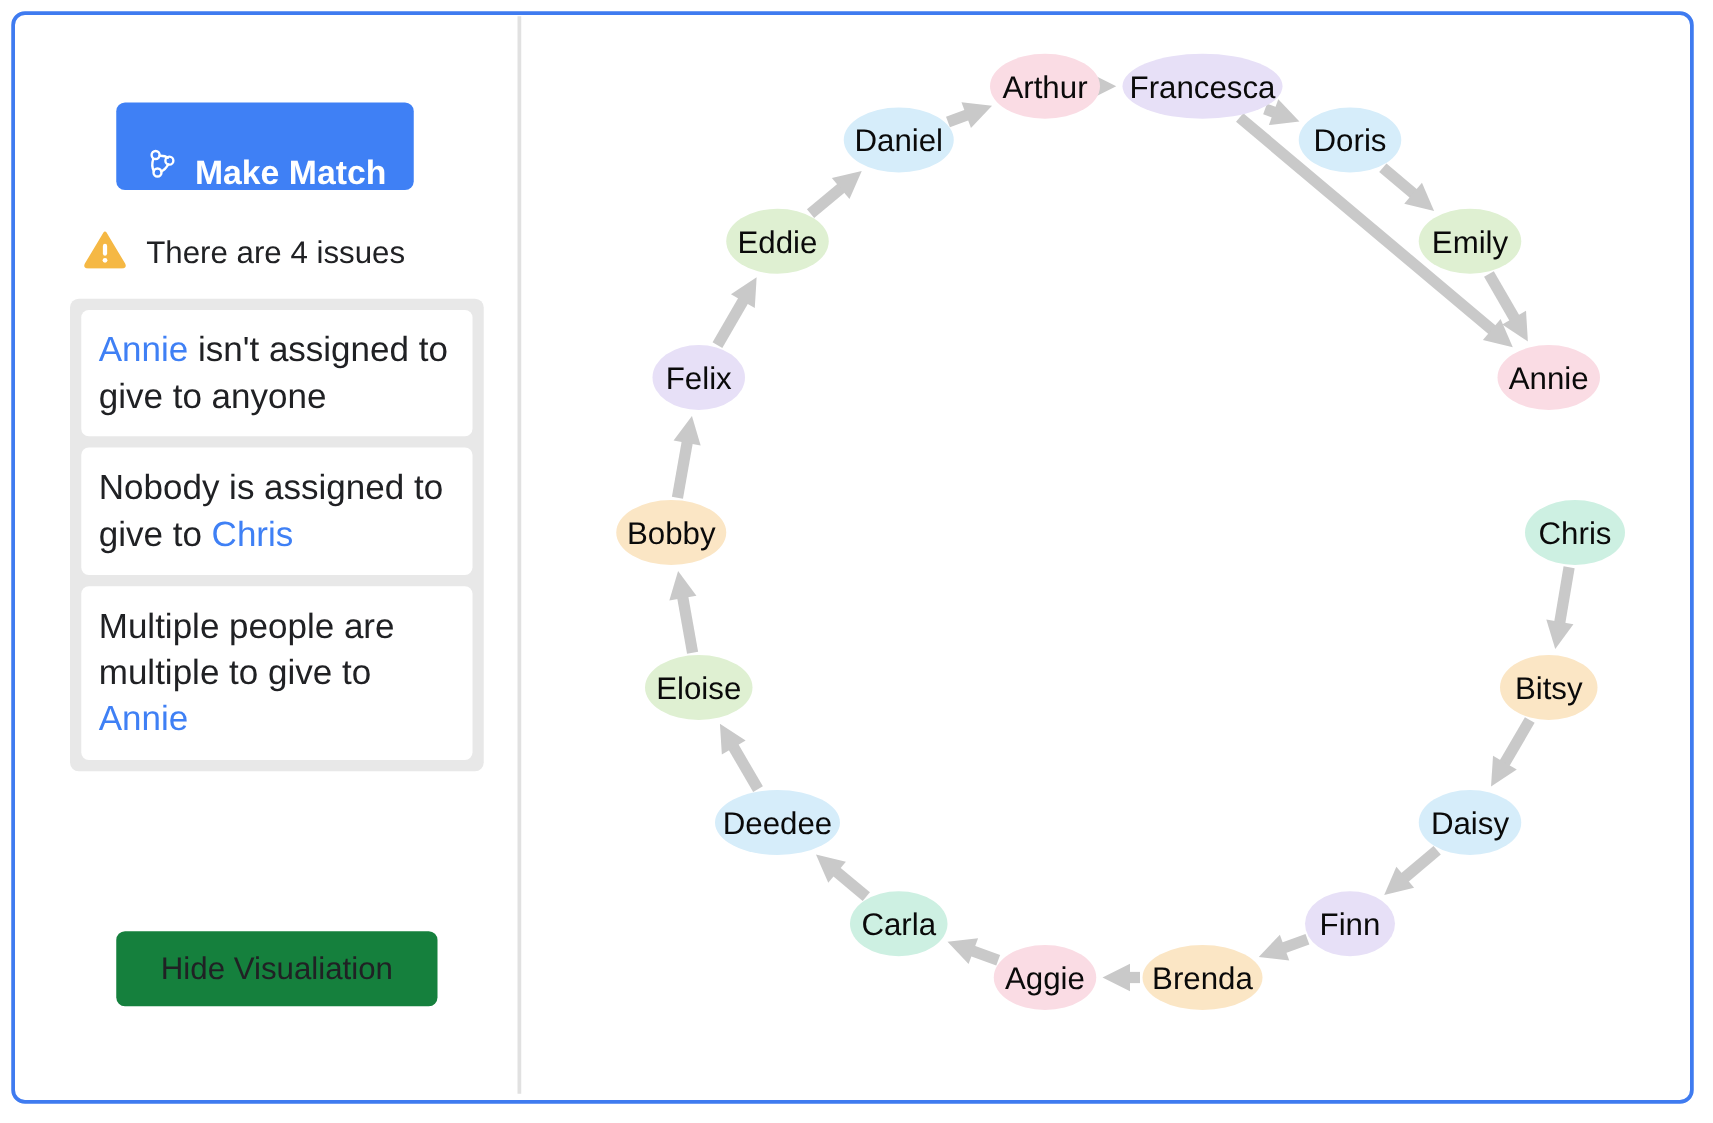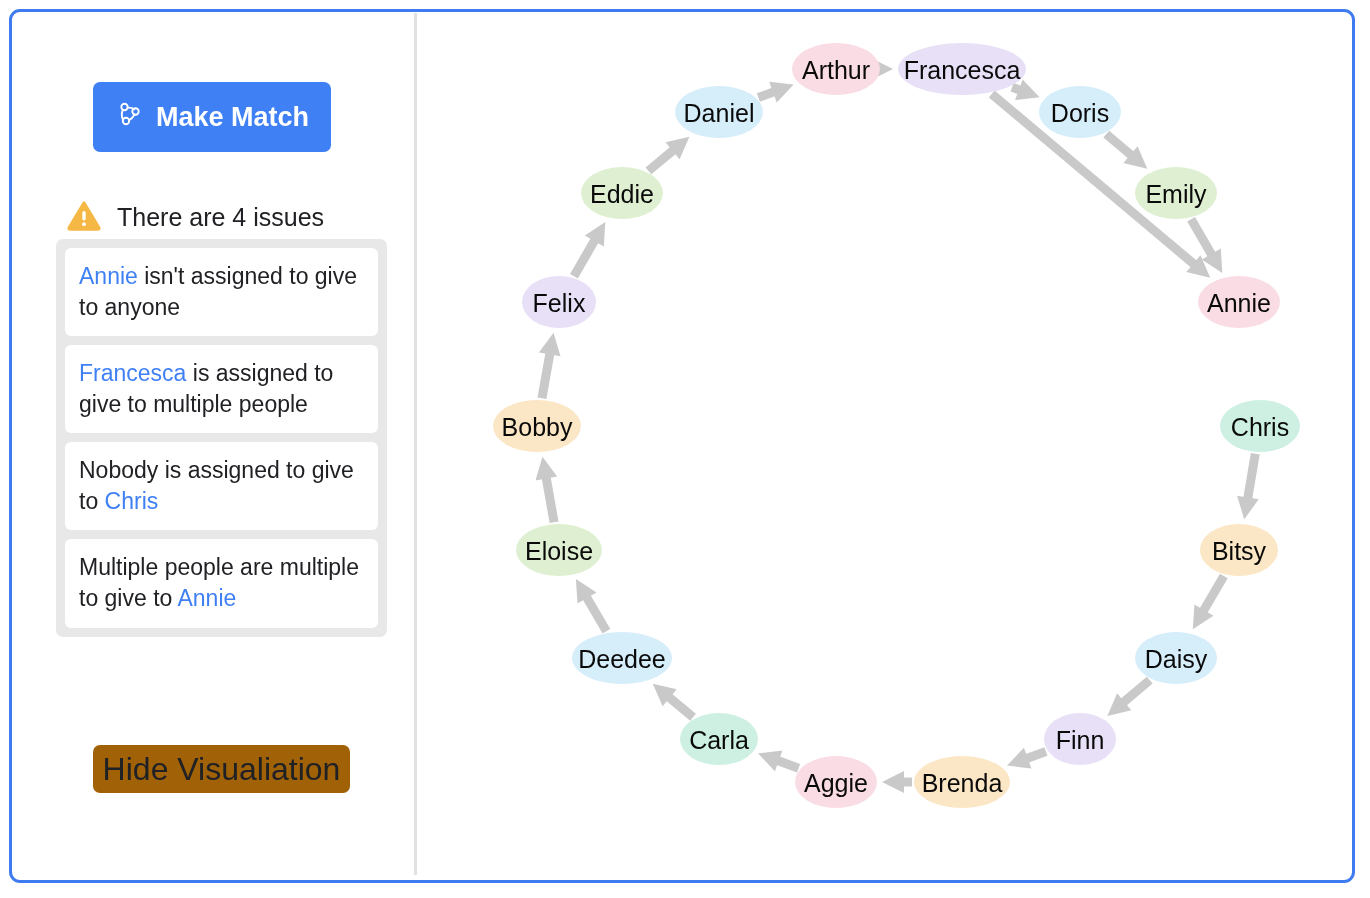--- a/index.html
+++ b/index.html
@@ -54,32 +54,32 @@
     width: 238px;
     height: 70px;
     background: #3f80f5;
     border: none;
     border-radius: 7px;
     color: #ffffff;
     font-family: "Liberation Sans", sans-serif;
     font-size: 27px;
     font-weight: bold;
     display: flex;
-    align-items: center;
+    align-items: flex-end;
     justify-content: center;
     gap: 13px;
     cursor: pointer;
     padding: 0;
   }
   #make-match-button .btn-label { line-height: 1; }
 
   #issues-header {
     position: absolute;
     left: 55px;
-    top: 188px;
+    top: 172px;
     display: flex;
     align-items: center;
     gap: 16px;
   }
   #issues-header .warn-text {
     font-size: 25px;
     color: #202124;
     line-height: 1;
   }
 
@@ -91,39 +91,39 @@
     background: #e8e8e8;
     border-radius: 7px;
     padding: 9px;
     box-sizing: border-box;
   }
   .issue-card {
     background: #ffffff;
     border-radius: 6px;
     padding: 13px 14px 14px 14px;
     margin-bottom: 9px;
-    font-size: 23px;
+    font-size: 28px;
     line-height: 1.33;
     color: #202124;
   }
   .issue-card:last-child { margin-bottom: 0; }
   .issue-card .person { color: #3f80f5; }
 
   #hide-vis-button {
     position: absolute;
     left: 81px;
     top: 733px;
     width: 257px;
-    height: 48px;
-    background: #a16207;
+    height: 60px;
+    background: #15803d;
     border: none;
     border-radius: 7px;
     color: #202124;
     font-family: "Liberation Sans", sans-serif;
-    font-size: 32px;
+    font-size: 25px;
     cursor: pointer;
     padding: 0;
   }
 
   
   #graph-panel {
     position: absolute;
     left: 405px;
     top: 0;
     width: 941px;
@@ -179,21 +179,20 @@
           <path d="M17 2.5 L32 27.5 Q33 29.5 30.6 29.5 L3.4 29.5 Q1 29.5 2 27.5 Z" fill="#f5b844" stroke="#f5b844" stroke-width="2.6" stroke-linejoin="round"></path>
           <rect x="15.3" y="11" width="3.4" height="9.5" rx="1.7" fill="#ffffff"></rect>
           <circle cx="17" cy="24.2" r="1.9" fill="#ffffff"></circle>
         </svg>
       </span>
       <span class="warn-text">There are 4 issues</span>
     </div>
 
     <div class="issues-box" id="issues-list">
         <div class="issue-card"><span class="person">Annie</span><span> isn't assigned to give to anyone</span></div>
-        <div class="issue-card"><span class="person">Francesca</span><span> is assigned to give to multiple people</span></div>
         <div class="issue-card"><span>Nobody is assigned to give to </span><span class="person">Chris</span></div>
         <div class="issue-card"><span>Multiple people are multiple to give to </span><span class="person">Annie</span></div>
       </div>
 
     <button id="hide-vis-button">Hide Visualiation</button>
   </div>
 
   <div id="panel-divider"></div>
 
   <div id="graph-panel">

